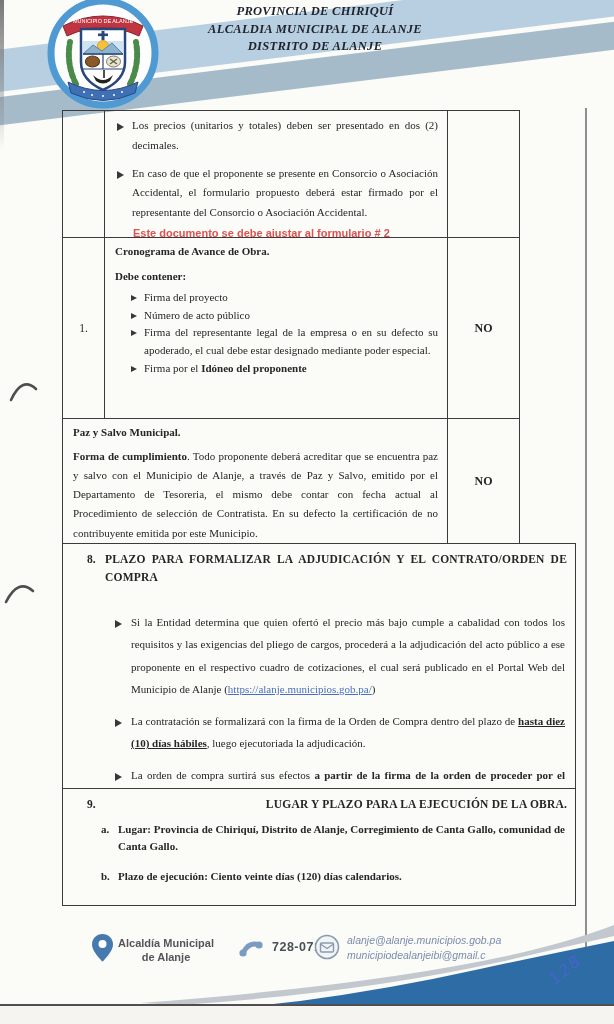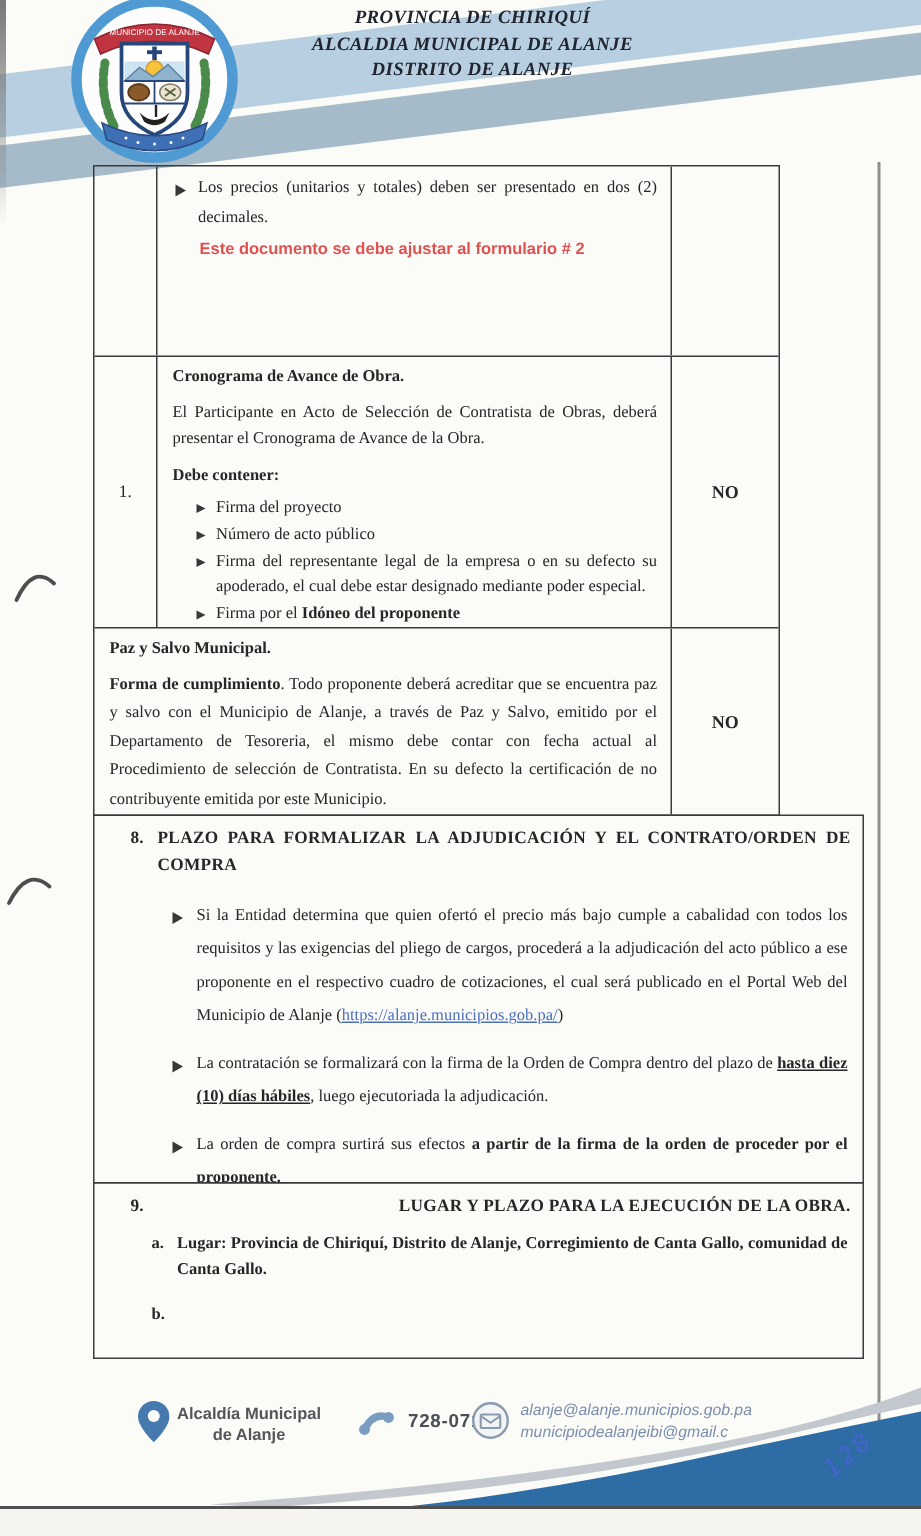--- a/index.html
+++ b/index.html
@@ -138,30 +138,33 @@
 
   <div class="doc-table">
 
     <div class="t-row h127">
       <div class="c-num"></div>
       <div class="c-main">
         <div class="b-row">
           <span class="arr"></span>
           <span class="just" style="flex:1">Los precios (unitarios y totales) deben ser presentado en dos (2) decimales.</span>
         </div>
+        <div class="b-row" style="margin-top:8px">
+          <span class="arr"></span>
+          <span class="just" style="flex:1">En caso de que el proponente se presente en Consorcio o Asociación Accidental, el formulario propuesto deberá estar firmado por el representante del Consorcio o Asociación Accidental.</span>
+        </div>
         <div class="red-note">Este documento se debe ajustar al formulario # 2</div>
       </div>
       <div class="c-val"></div>
     </div>
 
     <div class="t-row h181">
       <div class="c-num">1.</div>
       <div class="c-main lh16">
         <div class="cell-title">Cronograma de Avance de Obra.</div>
-        <div class="just lh16" style="margin-top:6px">El Participante en Acto de Selección de Contratista de Obras, deberá presentar el Cronograma de Avance de la Obra.</div>
         <div class="cell-title" style="margin-top:7px">Debe contener:</div>
         <div class="sub-bullets" style="margin-top:4px">
           <div class="b-row">
             <span class="arr small"></span>
             <span style="flex:1">Firma del proyecto</span>
           </div>
           <div class="b-row">
             <span class="arr small"></span>
             <span style="flex:1">Número de acto público</span>
           </div>
@@ -185,21 +188,21 @@
       </div>
       <div class="c-val">NO</div>
     </div>
   </div>
 
   <div class="sec-box sec8">
     <div class="sec-head">
       <span class="num">8.</span>
       <span class="txt">PLAZO PARA FORMALIZAR LA ADJUDICACIÓN Y EL CONTRATO/ORDEN DE COMPRA</span>
     </div>
-    <div class="s8-bullet" style="margin-top:12px">
+    <div class="s8-bullet" style="margin-top:24px">
       <span class="arr"></span>
       <span class="txt"><span>Si la Entidad determina que quien ofertó el precio más bajo cumple a cabalidad con todos los requisitos y las exigencias del pliego de cargos, procederá a la adjudicación del acto público a ese proponente en el respectivo cuadro de cotizaciones, el cual será publicado en el Portal Web del Municipio de Alanje (</span><span class="link">https://alanje.municipios.gob.pa/</span><span>)</span></span>
     </div>
     <div class="s8-bullet">
       <span class="arr"></span>
       <span class="txt"><span>La contratación se formalizará con la firma de la Orden de Compra dentro del plazo de </span><span class="bold-u">hasta diez (10) días hábiles</span><span>, luego ejecutoriada la adjudicación.</span></span>
     </div>
     <div class="s8-bullet">
       <span class="arr"></span>
       <span class="txt"><span>La orden de compra surtirá sus efectos </span><b>a partir de la firma de la orden de proceder por el proponente.</b></span>
@@ -210,20 +213,21 @@
     <div class="sec-head" style="padding-left:24px">
       <span class="num">9.</span>
       <span class="txt" style="text-align:right">LUGAR Y PLAZO PARA LA EJECUCIÓN DE LA OBRA.</span>
     </div>
     <div class="s9-item" style="margin-top:7px">
       <span class="lbl">a.</span>
       <span class="txt">Lugar: Provincia de Chiriquí, Distrito de Alanje, Corregimiento de Canta Gallo, comunidad de Canta Gallo.</span>
     </div>
     <div class="s9-item" style="margin-top:13px">
       <span class="lbl">b.</span>
+      <span class="txt">Plazo de ejecución: Ciento veinte días (120) días calendarios.</span>
     </div>
   </div>
 
   <div class="page-edge"></div>
 
   <svg class="arc-mark" style="left:8px;top:374px" width="32" height="30">
     <path d="M3 26 Q14 2 28 15" fill="none" stroke="#4e4e4e" stroke-width="2.6" stroke-linecap="round"></path>
   </svg>
   <svg class="arc-mark" style="left:3px;top:577px" width="34" height="30">
     <path d="M3 25 Q15 1 30 14" fill="none" stroke="#4e4e4e" stroke-width="2.6" stroke-linecap="round"></path>

